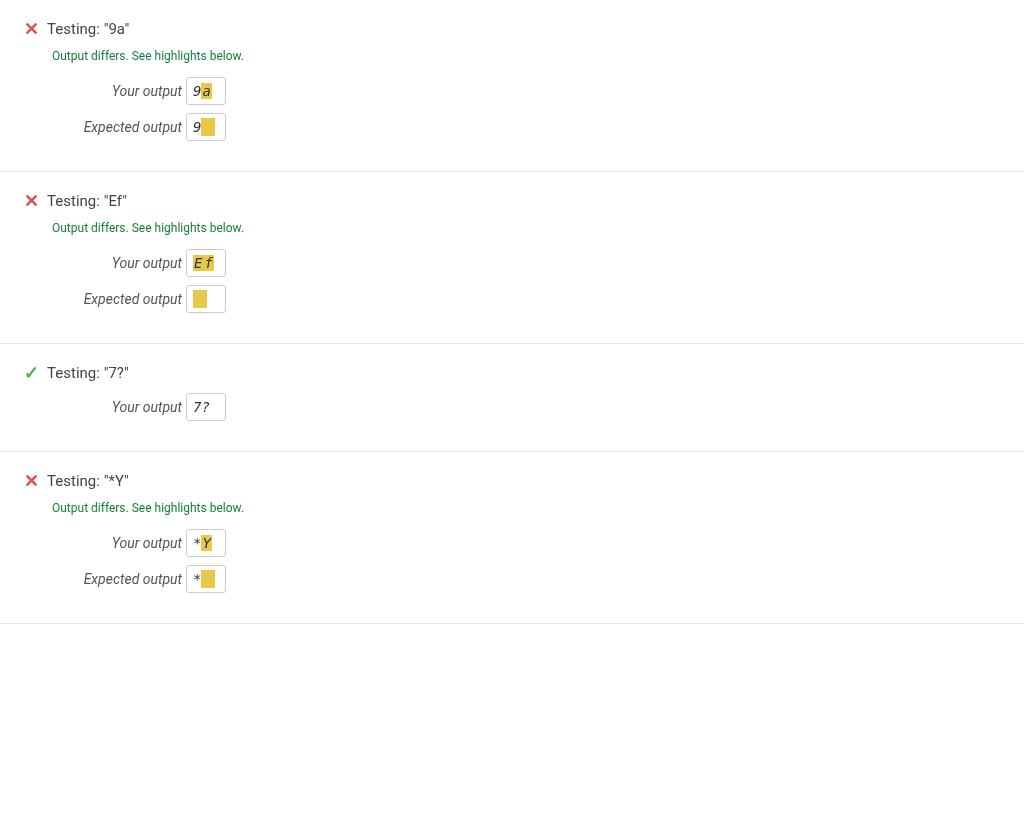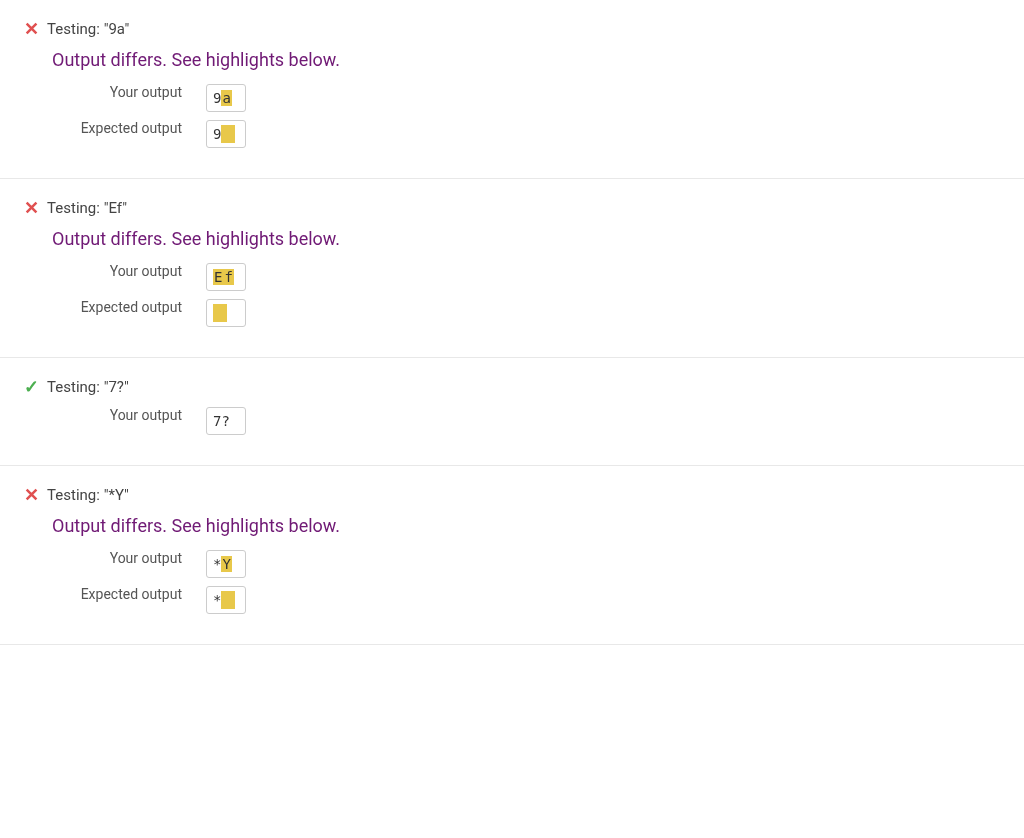--- a/index.html
+++ b/index.html
@@ -30,29 +30,31 @@
     .status-icon.pass {
       color: #4caf50;
     }
     .test-title {
       font-size: 15px;
       color: #444;
       font-weight: 400;
     }
     .diff-message {
       margin-left: 28px;
-      color: #701a75;
+      color: #15803d;
       margin-bottom: 14px;
-      font-size: 18px;
+      font-size: 12px;
     }
     .output-row {
       display: flex;
+      align-items: center;
       margin-left: 28px;
       margin-bottom: 8px;
-      gap: 24px;
+      gap: 4px;
+      font-style: italic;
     }
     .output-label {
       width: 130px;
       text-align: right;
       color: #555;
       font-size: 14px;
       flex-shrink: 0;
     }
     .output-box {
       display: inline-flex;

